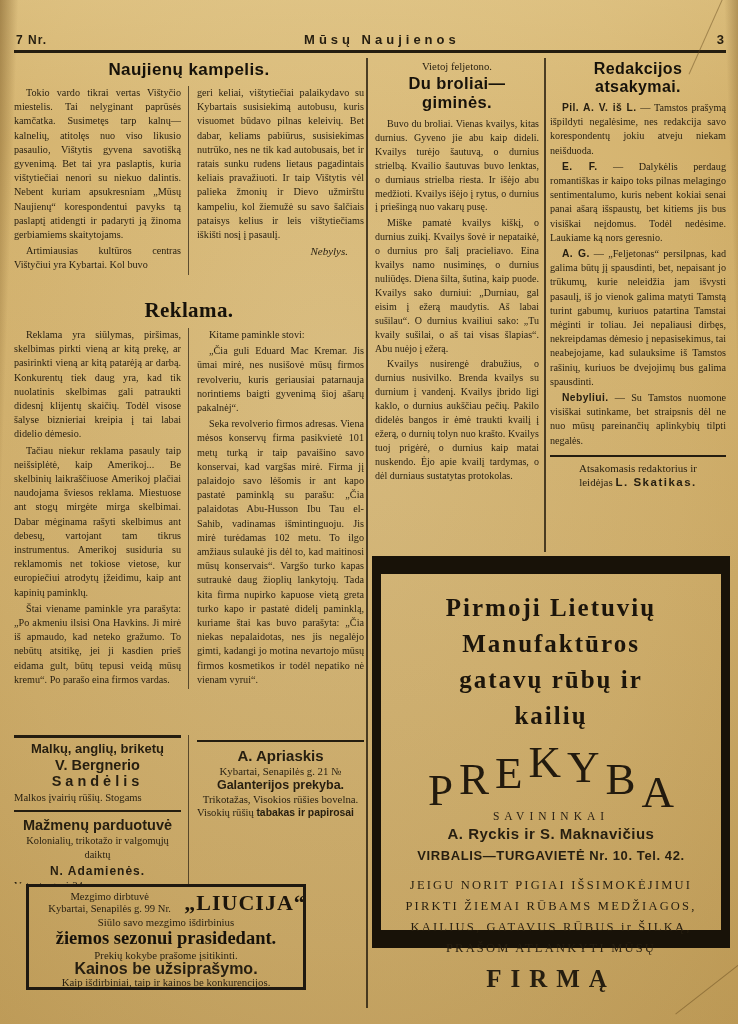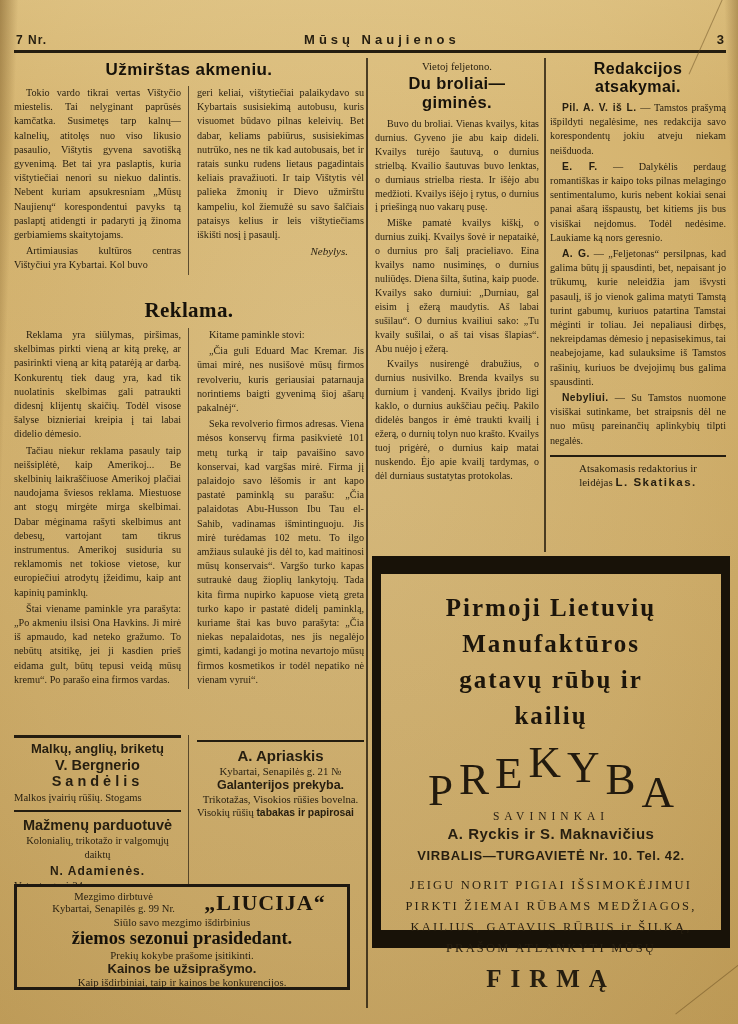--- a/index.html
+++ b/index.html
@@ -56,21 +56,21 @@
   <span class="sans" style="font-weight:bold;font-size:12px;letter-spacing:1px;">7 Nr.</span>
   <span class="sans" style="flex:1;text-align:center;font-weight:bold;font-size:13px;letter-spacing:4px;">Mūsų Naujienos</span>
   <span class="sans" style="font-weight:bold;font-size:13px;">3</span>
 </div>
 <div class="abs rule-h" style="left:14px;top:50px;width:712px;height:3px;"></div>
 
 <div class="abs vrule" style="left:366px;top:58px;height:950px;"></div>
 <div class="abs vrule" style="left:544px;top:58px;height:494px;"></div>
 
 <div class="abs" style="left:14px;top:60px;width:350px;height:238px;overflow:hidden;">
-  <div class="headline" style="font-size:17px;margin-bottom:6px;">Užmirštas akmeniu.</div>
+  <div class="headline" style="font-size:17px;margin-bottom:6px;">Naujienų kampelis.</div>
   <div class="colsplit">
     <div class="cL">
       <p>Tokio vardo tikrai vertas Vištyčio miestelis. Tai nelyginant paprūsės kamčatka. Susimetęs tarp kalnų—kalnelių, atitolęs nuo viso likusio pasaulio, Vištytis gyvena savotišką gyvenimą. Bet tai yra paslaptis, kuria vištytiečiai nenori su niekuo dalintis. Nebent kuriam apsukresniam „Mūsų Naujienų“ korespondentui pavyks tą paslaptį atidengti ir padaryti ją žinoma gerbiamiems skaitytojams.</p>
       <p>Artimiausias kultūros centras Vištyčiui yra Kybartai. Kol buvo</p>
     </div>
     <div class="cR">
       <p class="noind">geri keliai, vištytiečiai palaikydavo su Kybartais susisiekimą autobusu, kuris visuomet būdavo pilnas keleivių. Bet dabar, keliams pabiūrus, susisiekimas nutrūko, nes ne tik kad autobusais, bet ir ratais sunku rudens lietaus pagadintais keliais pravažiuoti. Ir taip Vištytis vėl palieka žmonių ir Dievo užmirštu kampeliu, kol žiemužė su savo šalčiais pataisys kelius ir leis vištytiečiams iškišti nosį į pasaulį.</p>
       <p class="sig">Nebylys.</p>
     </div>
   </div>
@@ -118,32 +118,32 @@
       <div class="center sans" style="font-weight:bold;font-size:12.5px;">Galanterijos prekyba.</div>
       <p class="center" style="font-size:10.8px;margin:0;">Trikotažas, Visokios rūšies bovelna.</p>
       <p class="noind" style="font-size:10.6px;margin:0;">
         <span>Visokių rūšių</span>
         <span class="sans" style="font-weight:bold;font-size:10.4px;">tabakas ir papirosai</span>
       </p>
     </div>
   </div>
 </div>
 
-<div class="abs" style="left:14px;top:884px;width:336px;height:106px;box-sizing:border-box;border:3px solid #1f1910;padding:3px 6px;overflow:hidden;">
+<div class="abs" style="left:26px;top:884px;width:280px;height:106px;box-sizing:border-box;border:3px solid #1f1910;padding:3px 6px;overflow:hidden;">
   <div style="display:flex;align-items:center;">
     <div style="width:57%;text-align:center;font-size:10.6px;line-height:12.5px;">
       <div>Mezgimo dirbtuvė</div>
       <div>Kybartai, Senapilės g. 99 Nr.</div>
     </div>
     <div style="width:43%;text-align:left;font-size:22px;font-weight:bold;letter-spacing:1px;color:#1c150b;">„LIUCIJA“</div>
   </div>
   <div class="center" style="font-size:10.8px;line-height:12px;">Siūlo savo mezgimo išdirbinius</div>
   <div class="center" style="font-size:18.5px;font-weight:bold;line-height:21px;color:#17120a;">žiemos sezonui prasidedant.</div>
   <div class="center" style="font-size:10.8px;line-height:12.5px;">Prekių kokybe prašome įsitikinti.</div>
-  <div class="center sans" style="font-weight:bold;font-size:13px;line-height:14px;">Kainos be užsiprašymo.</div>
+  <div class="center sans" style="font-weight:bold;font-size:16px;line-height:14px;">Kainos be užsiprašymo.</div>
   <div class="center" style="font-size:10.8px;line-height:13px;">Kaip išdirbiniai, taip ir kainos be konkurencijos.</div>
 </div>
 
 <div class="abs" style="left:375px;top:60px;width:164px;height:492px;overflow:hidden;">
   <div class="kicker">Vietoj feljetono.</div>
   <div class="headline" style="font-size:16.5px;margin:1px 0 5px 0;">Du broliai—giminės.</div>
   <p style="font-size:10px;line-height:13.9px;">Buvo du broliai. Vienas kvailys, kitas durnius. Gyveno jie abu kaip dideli. Kvailys turėjo šautuvą, o durnius strielbą. Kvailio šautuvas buvo lenktas, o durniaus strielba riesta. Ir išėjo abu medžioti. Kvailys išėjo į rytus, o durnius į priešingą nuo vakarų pusę.</p>
   <p style="font-size:10px;line-height:13.9px;">Miške pamatė kvailys kiškį, o durnius zuikį. Kvailys šovė ir nepataikė, o durnius pro šalį pracieliavo. Eina kvailys namo nusiminęs, o durnius nuliūdęs. Diena šilta, šutina, kaip puode. Kvailys sako durniui: „Durniau, gal eisim į ežerą maudytis. Aš labai sušilau“. O durnius kvailiui sako: „Tu kvaily sušilai, o aš tai visas šlapias“. Abu nuėjo į ežerą.</p>
   <p style="font-size:10px;line-height:13.9px;">Kvailys nusirengė drabužius, o durnius nusivilko. Brenda kvailys su durnium į vandenį. Kvailys įbrido ligi kaklo, o durnius aukščiau pečių. Pakilo didelės bangos ir ėmė traukti kvailį į ežerą, o durnių tolyn nuo krašto. Kvailys tuoj prigėrė, o durnius kaip matai nuskendo. Ėjo apie kvailį tardymas, o dėl durniaus sustatytas protokolas.</p>
 </div>

